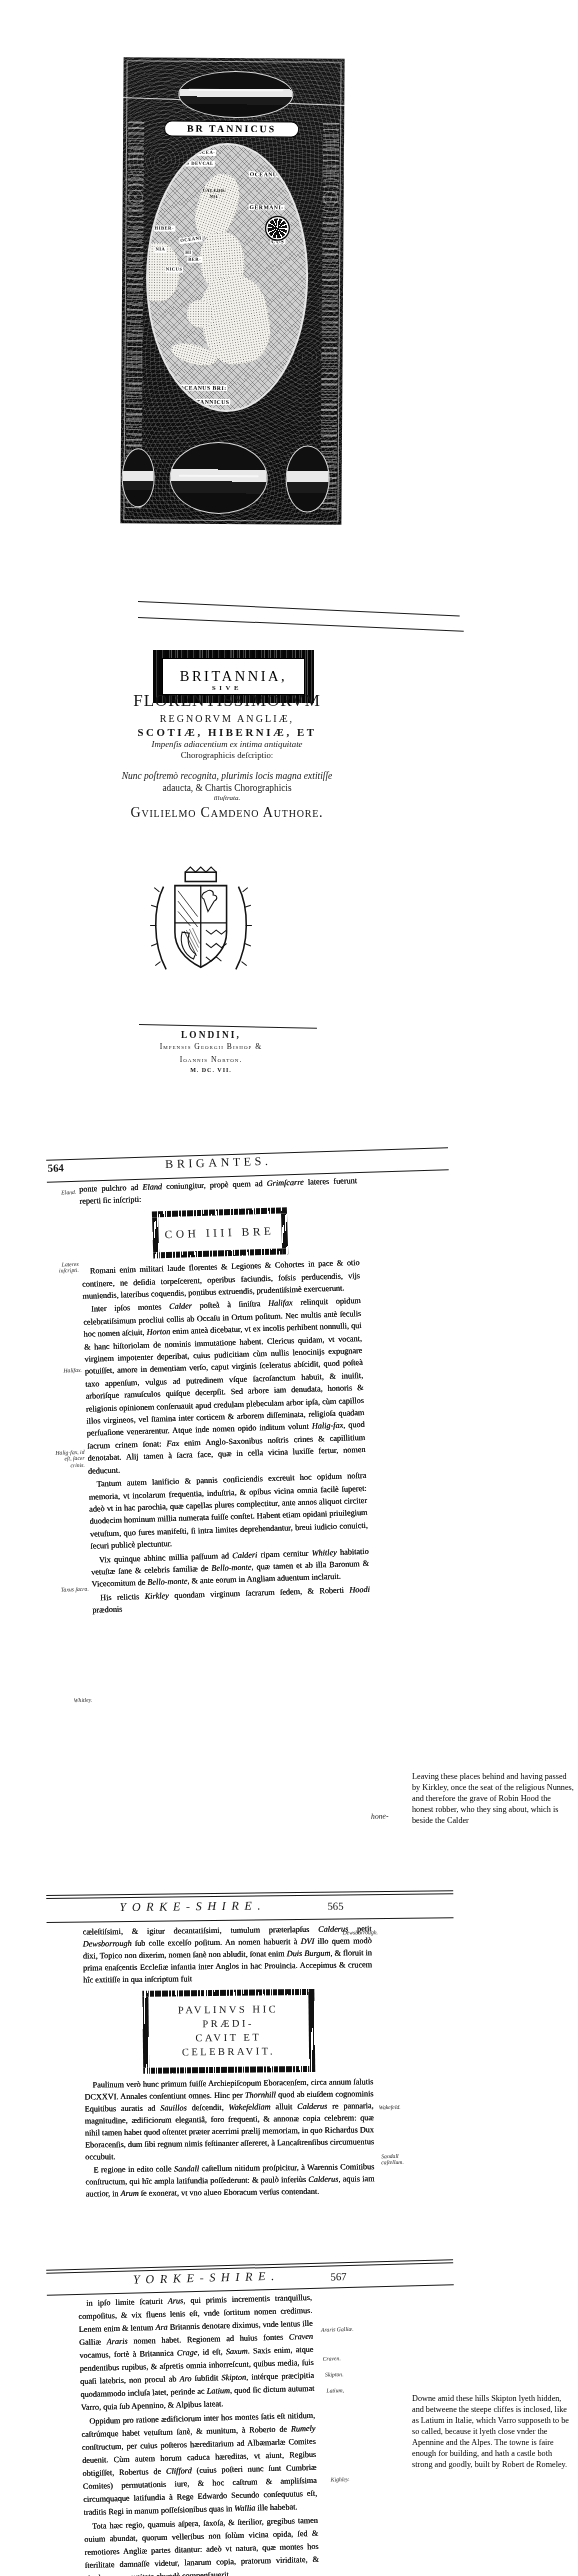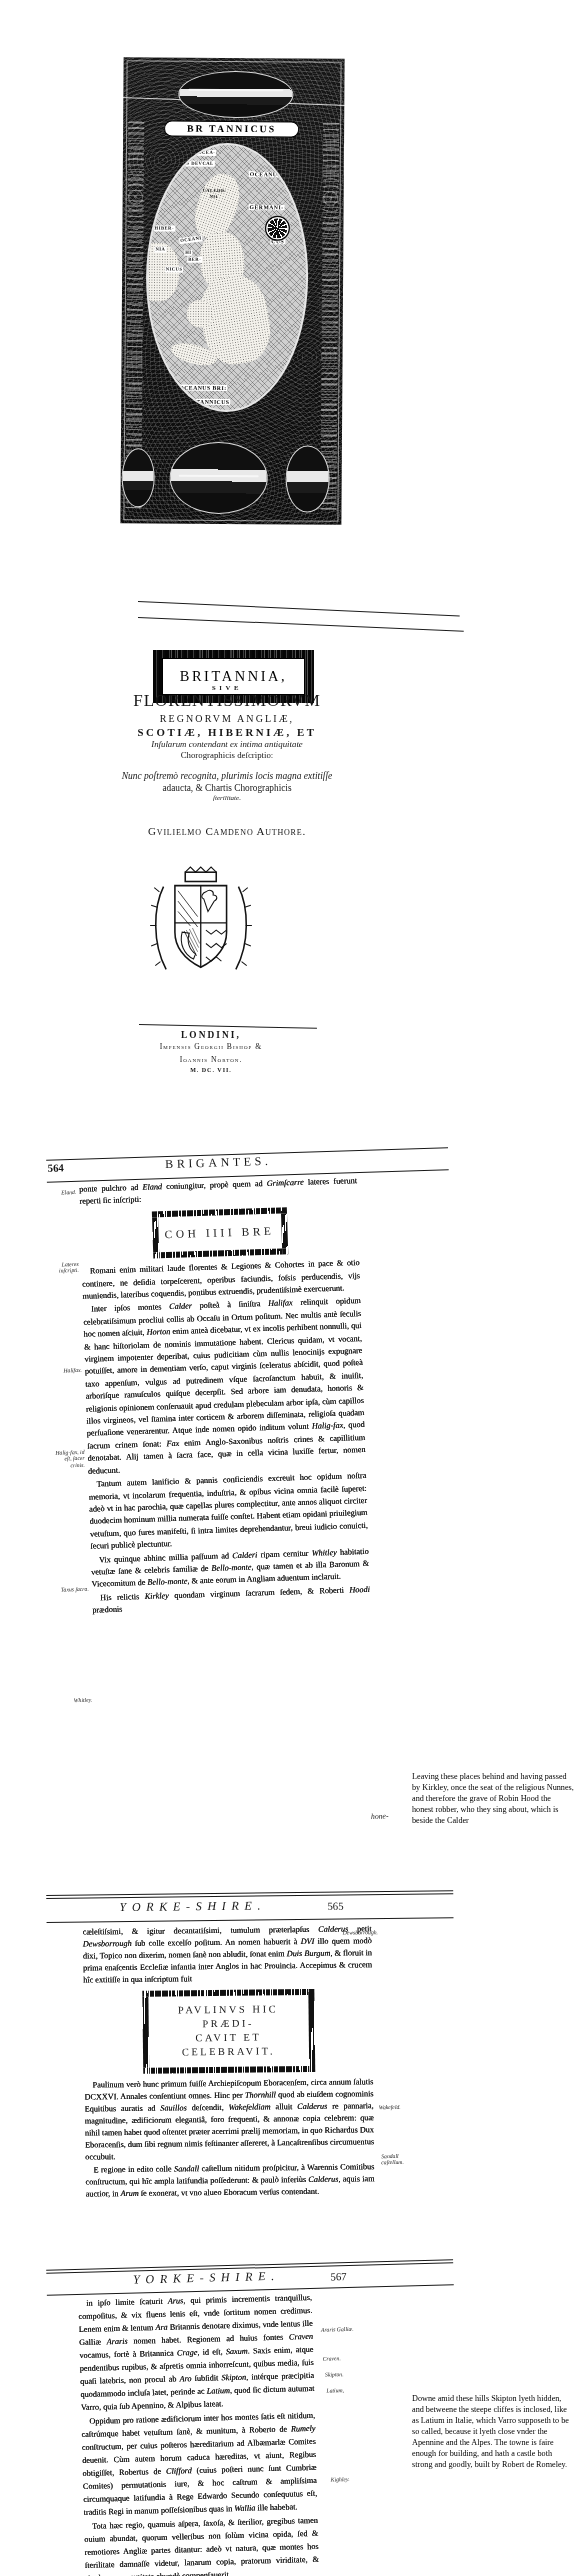--- a/index.html
+++ b/index.html
@@ -70,21 +70,21 @@
   .tp-col{position:absolute;left:93px;top:684px;width:268px;text-align:center;}
   .tp-sive{font-size:6.7px;font-weight:bold;letter-spacing:3.6px;}
   .tp-l1{font-size:17px;letter-spacing:1px;line-height:18.5px;margin-top:1px;}
   .tp-l2{font-size:10px;letter-spacing:2.1px;line-height:15.5px;}
   .tp-l3{font-size:10.8px;letter-spacing:2.6px;line-height:13.4px;font-weight:bold;}
   .tp-l4{font-size:8.8px;font-style:italic;line-height:10.3px;}
   .tp-l5{font-size:8.8px;line-height:10.8px;}
   .tp-l6{font-size:9.5px;font-style:italic;line-height:11.3px;margin-top:10.8px;}
   .tp-l7{font-size:9.3px;line-height:11.3px;}
   .tp-l8{font-size:7px;font-style:italic;line-height:8.8px;}
-  .tp-author{font-size:11px;font-variant:small-caps;letter-spacing:0.8px;margin-top:22px;}
+  .tp-author{font-size:14px;font-variant:small-caps;letter-spacing:0.8px;margin-top:2px;}
   .arms{position:absolute;left:148px;top:866px;}
   .tp-rule3{left:139px;top:1024px;width:178px;transform:rotate(1.2deg);transform-origin:left center;}
   .imprint{position:absolute;left:126px;top:1030px;width:170px;text-align:center;}
   .imp-city{font-size:9.3px;letter-spacing:2.1px;font-weight:bold;line-height:11.3px;}
   .imp-l2,.imp-l3{font-size:7.7px;font-variant:small-caps;letter-spacing:1px;line-height:12.4px;}
   .imp-date{font-size:6px;letter-spacing:1px;font-weight:bold;line-height:9.3px;}
 
   
   .page{position:absolute;transform-origin:top left;}
   .p564{left:41px;top:1154px;width:417px;height:685px;transform:rotate(-1.8deg);}
@@ -170,25 +170,25 @@
     <div class="tband">
       <div class="tband-panel">
         <span>BRITANNIA,</span>
       </div>
     </div>
     <div class="tp-col">
       <div class="tp-sive">SIVE</div>
       <div class="tp-l1">FLORENTISSIMORVM</div>
       <div class="tp-l2">REGNORVM ANGLIÆ,</div>
       <div class="tp-l3">SCOTIÆ, HIBERNIÆ, ET</div>
-      <div class="tp-l4">Inſularum contendant ex intima antiquitate</div>
+      <div class="tp-l4">Impenſis adiacentium ex intima antiquitate</div>
       <div class="tp-l5">Chorographicis deſcriptio:</div>
       <div class="tp-l6">Nunc poſtremò recognita, plurimis locis magna extitiſſe</div>
       <div class="tp-l7">adaucta, &amp; Chartis Chorographicis</div>
-      <div class="tp-l8">ſterilitate.</div>
+      <div class="tp-l8">illuſtrata.</div>
       <div class="tp-author">Gvilielmo Camdeno Authore.</div>
     </div>
 
     <svg class="arms" width="106" height="124" viewBox="0 0 205 240">
       <g fill="none" stroke="#141414" stroke-width="3">
         <path d="M30 40 C 10 80, 8 150, 35 200"></path>
         <path d="M175 40 C 195 80, 197 150, 170 200"></path>
         <path d="M22 50 l-10 -8 M18 80 l-12 -4 M16 115 l-12 0 M18 150 l-12 5 M24 185 l-10 8" stroke-width="2"></path>
         <path d="M183 50 l10 -8 M187 80 l12 -4 M189 115 l12 0 M187 150 l12 5 M181 185 l10 8" stroke-width="2"></path>
         <rect x="72" y="12" width="60" height="18"></rect>

